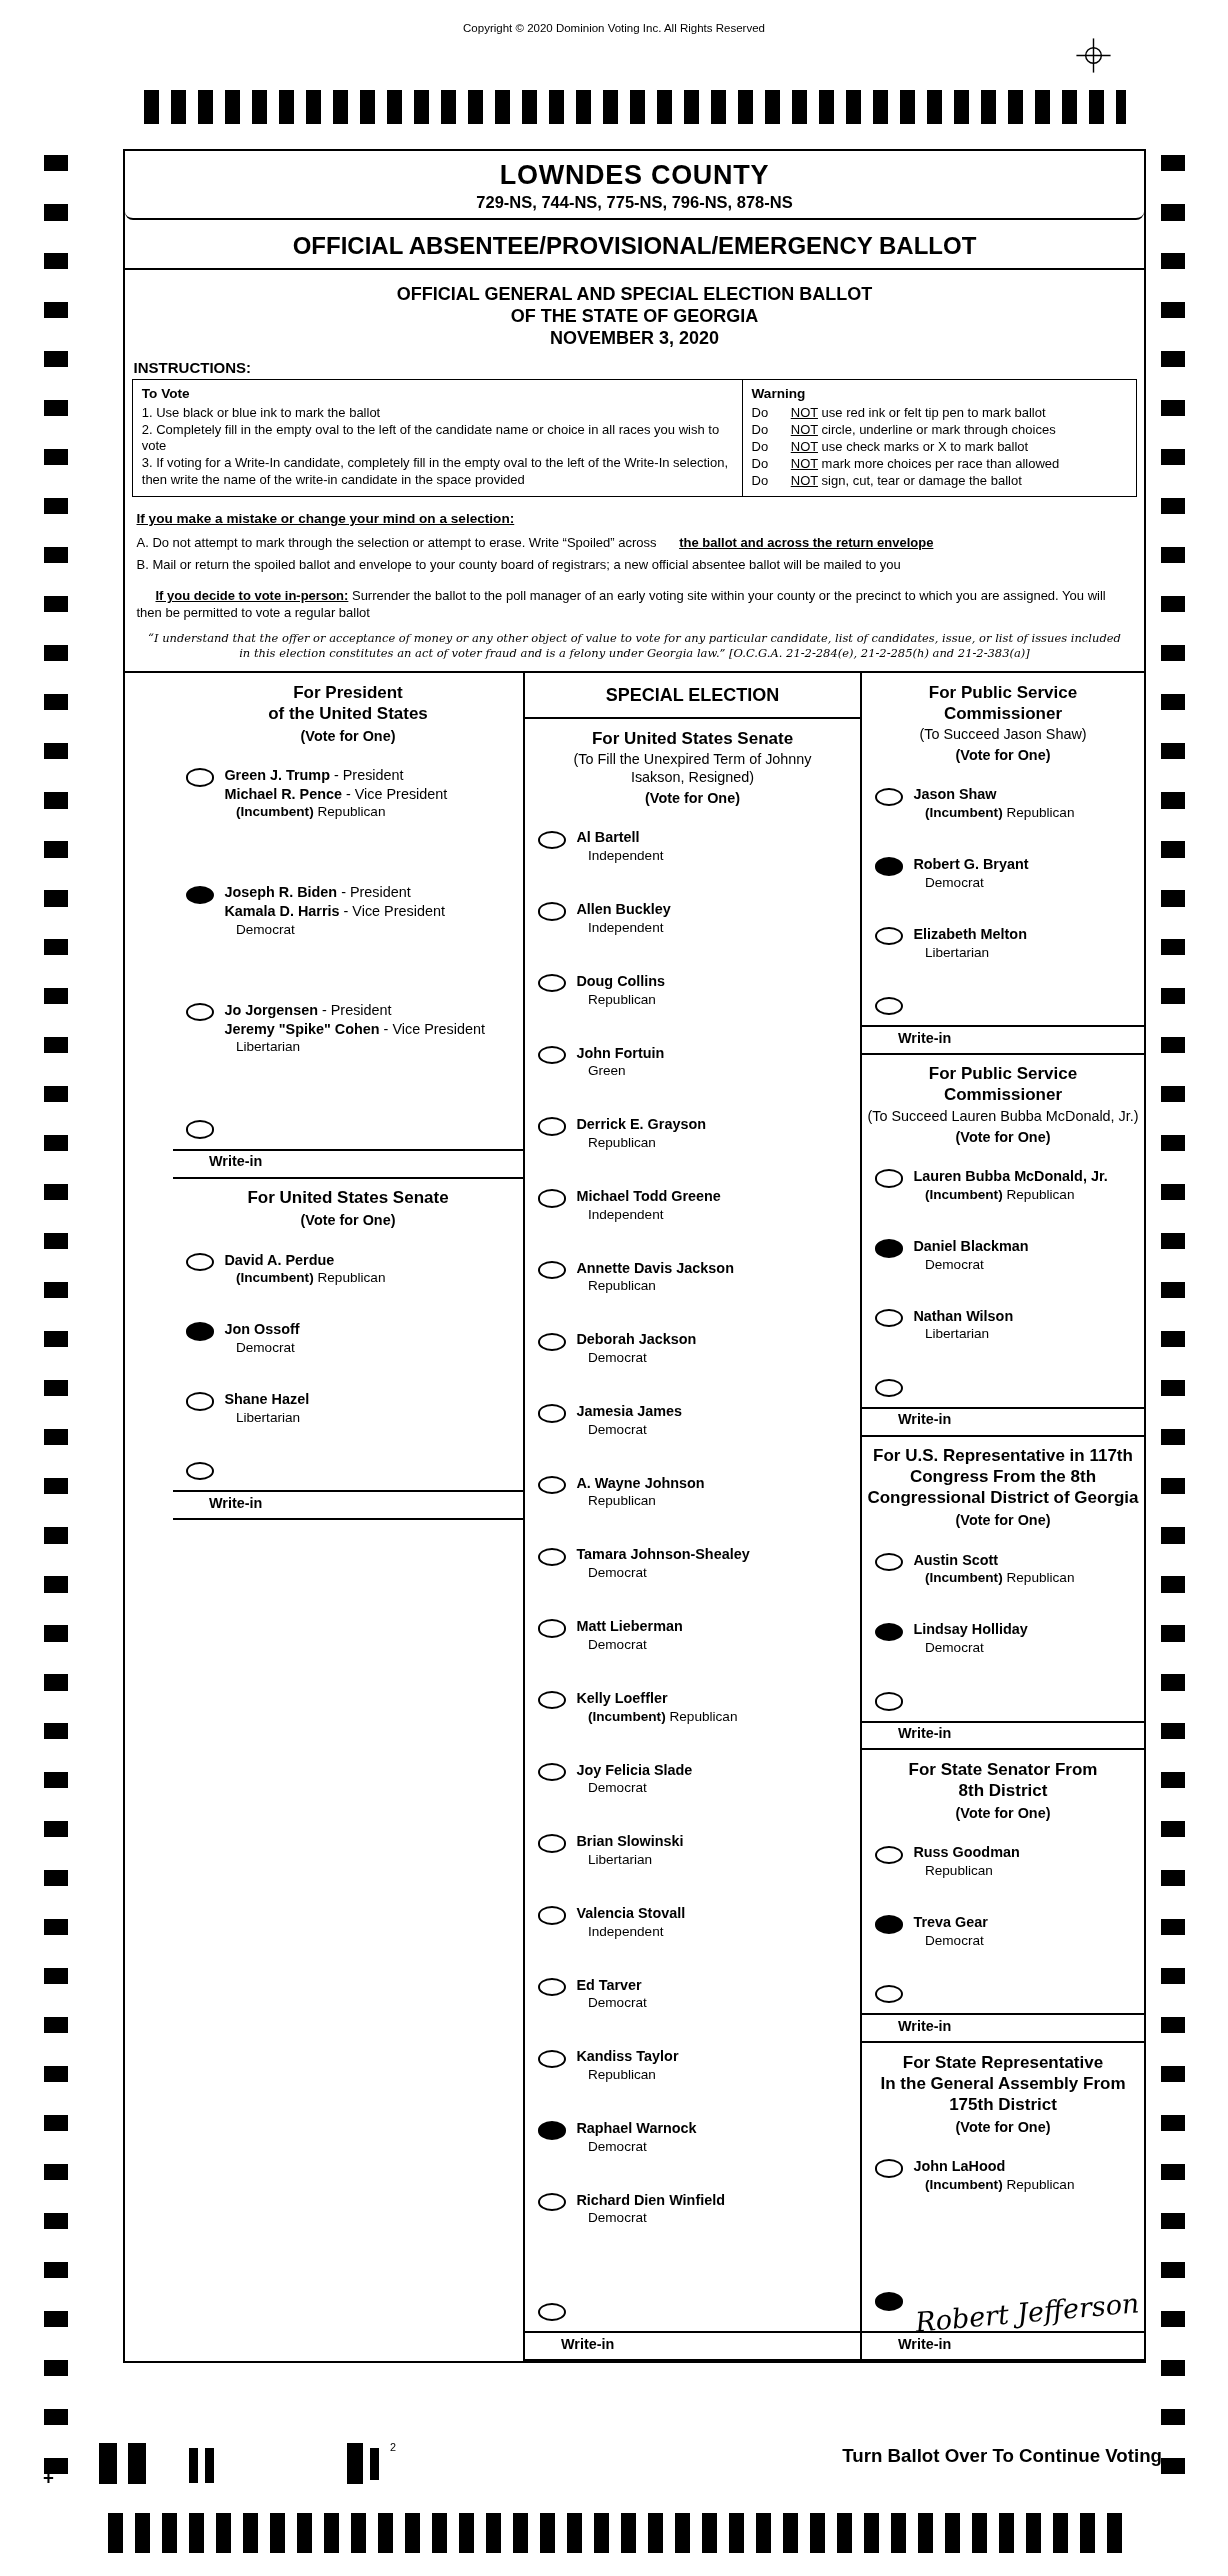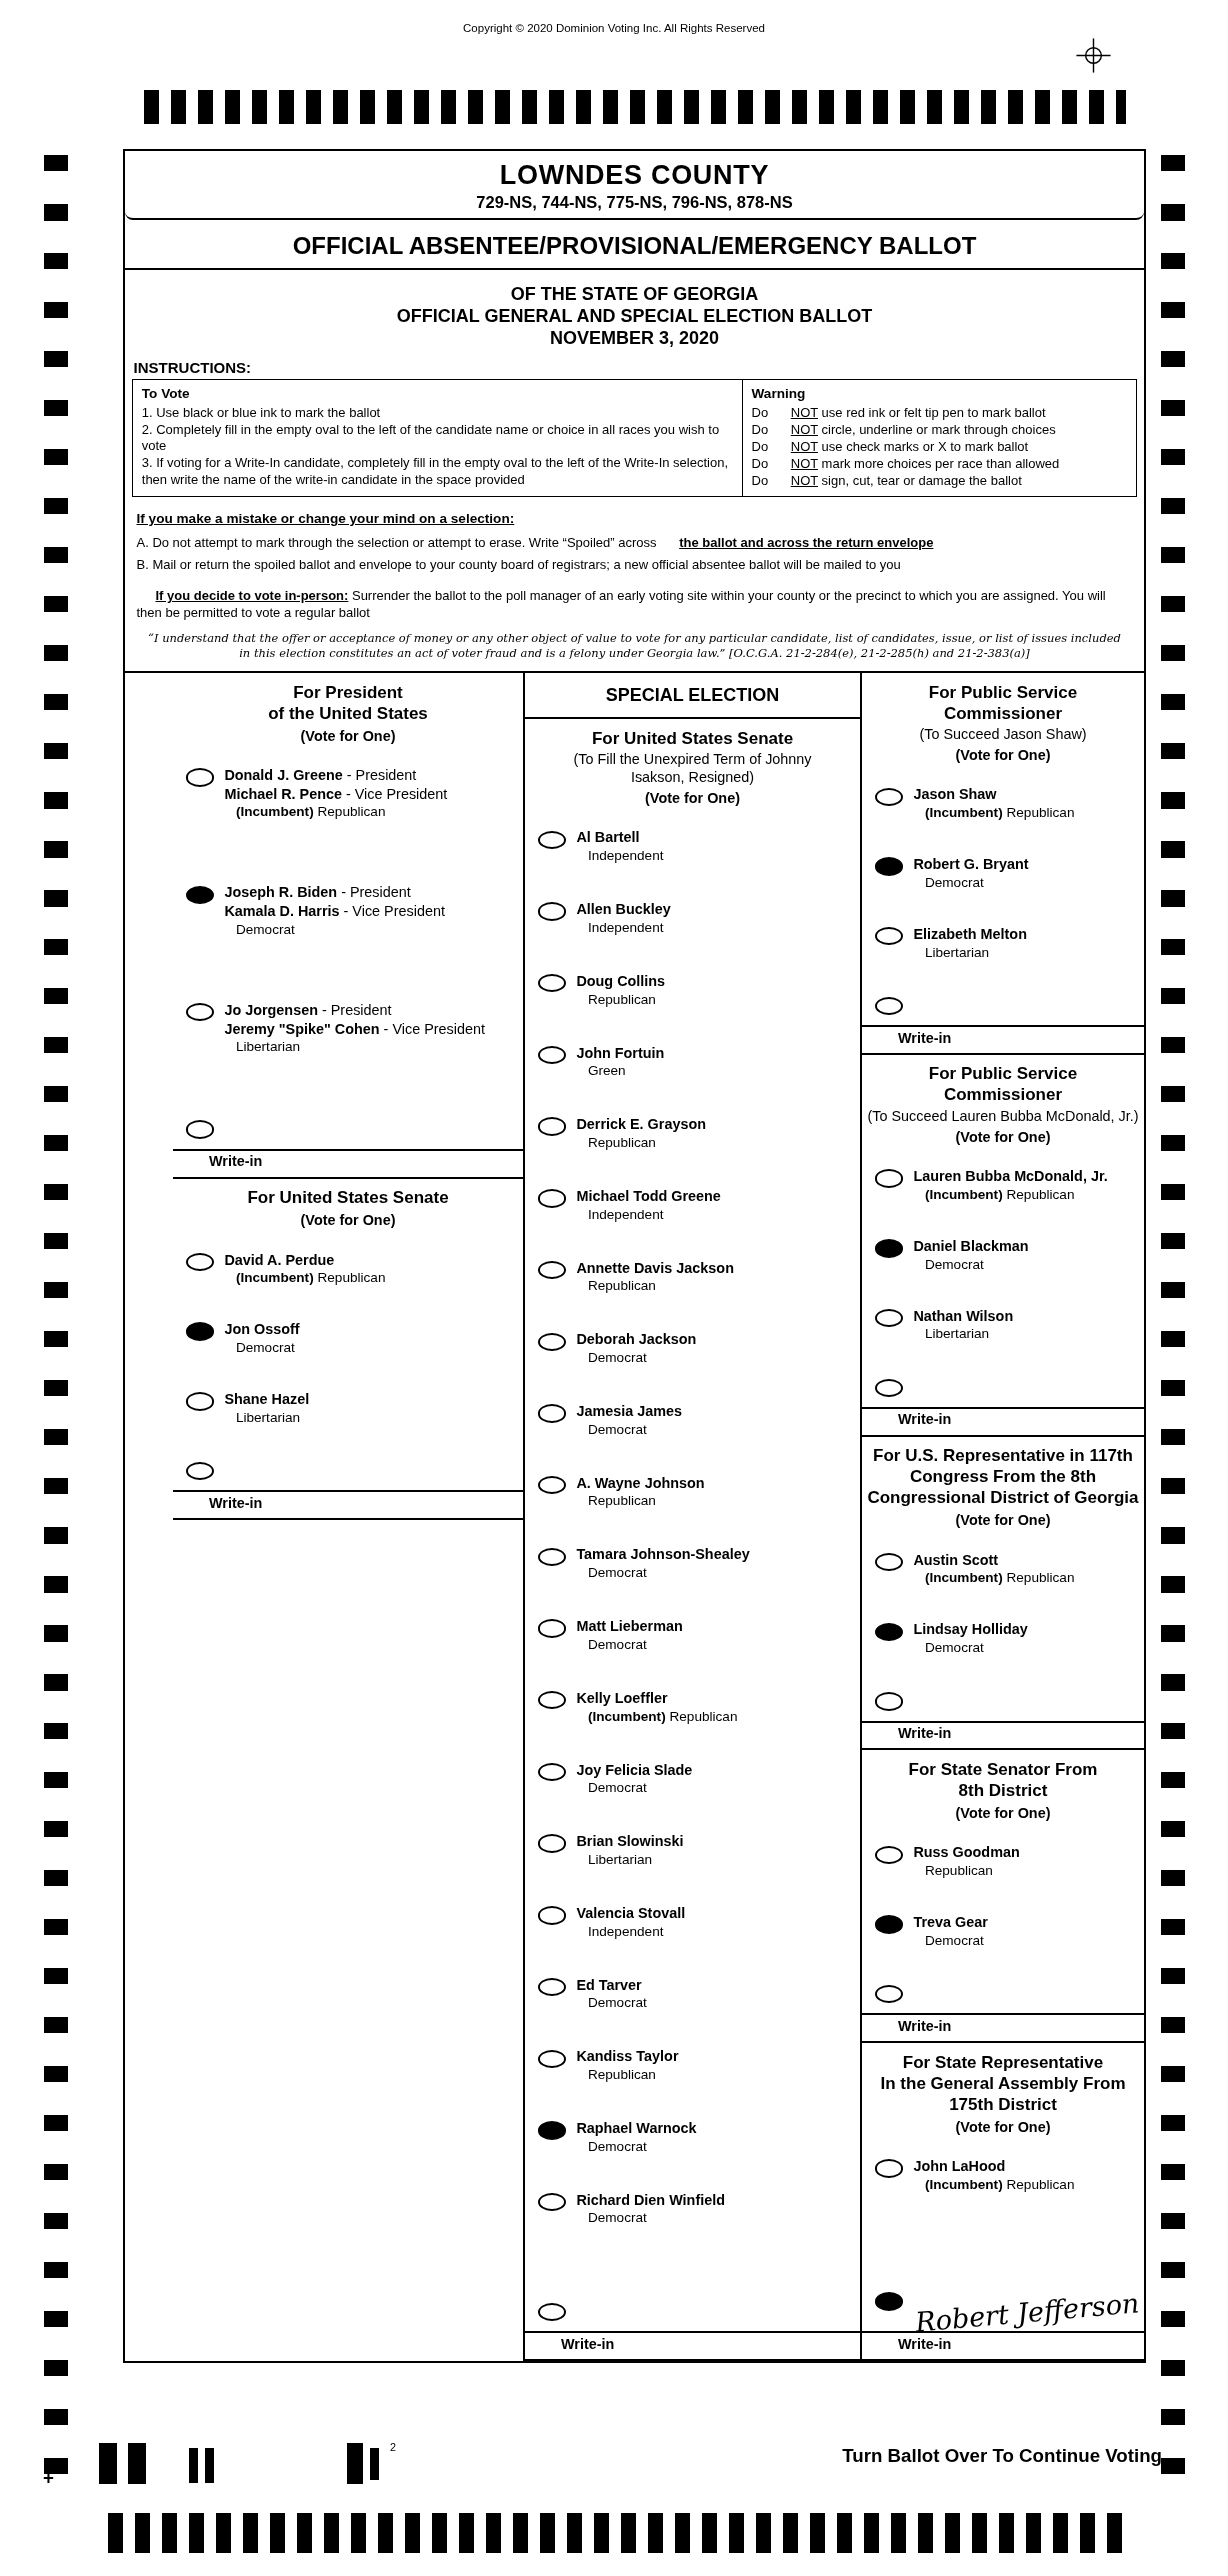--- a/index.html
+++ b/index.html
@@ -91,22 +91,22 @@
 <div class="ballot">
 
   <div class="county-box">
     <div class="county">LOWNDES COUNTY</div>
     <div class="precincts">729-NS, 744-NS, 775-NS, 796-NS, 878-NS</div>
   </div>
 
   <div class="ballot-type">OFFICIAL ABSENTEE/PROVISIONAL/EMERGENCY BALLOT</div>
 
   <div class="election-title">
+    <div>OFFICIAL GENERAL AND SPECIAL ELECTION BALLOT</div>
     <div>OF THE STATE OF GEORGIA</div>
-    <div>OFFICIAL GENERAL AND SPECIAL ELECTION BALLOT</div>
     <div>NOVEMBER 3, 2020</div>
   </div>
 
   <div class="instructions-label">INSTRUCTIONS:</div>
 
   <div class="instr-box">
     <div class="instr-col tv">
       <div class="instr-title">To Vote</div>
       <div class="instr-item">1. Use black or blue ink to mark the ballot</div>
       <div class="instr-item">2. Completely fill in the empty oval to the left of the candidate name or choice in all races you wish to vote</div>
@@ -147,21 +147,21 @@
         <div class="ct">
           <div>For President</div>
           <div>of the United States</div>
         </div>
         <div class="cv">(Vote for One)</div>
         <div class="cands">
 
             <div class="cand pres">
               <span class="oval"></span>
               <div class="cl">
-                <div class="cn"><span>Donald J. Greene</span><span class="reg"> - President</span></div>
+                <div class="cn"><span>Green J. Trump</span><span class="reg"> - President</span></div>
                 <div class="cn"><span>Michael R. Pence</span><span class="reg"> - Vice President</span></div>
                 <div class="cp"><span class="b">(Incumbent) </span><span>Republican</span></div>
               </div>
             </div>
 
             <div class="cand pres">
               <span class="oval filled"></span>
               <div class="cl">
                 <div class="cn"><span>Joseph R. Biden</span><span class="reg"> - President</span></div>
                 <div class="cn"><span>Kamala D. Harris</span><span class="reg"> - Vice President</span></div>

